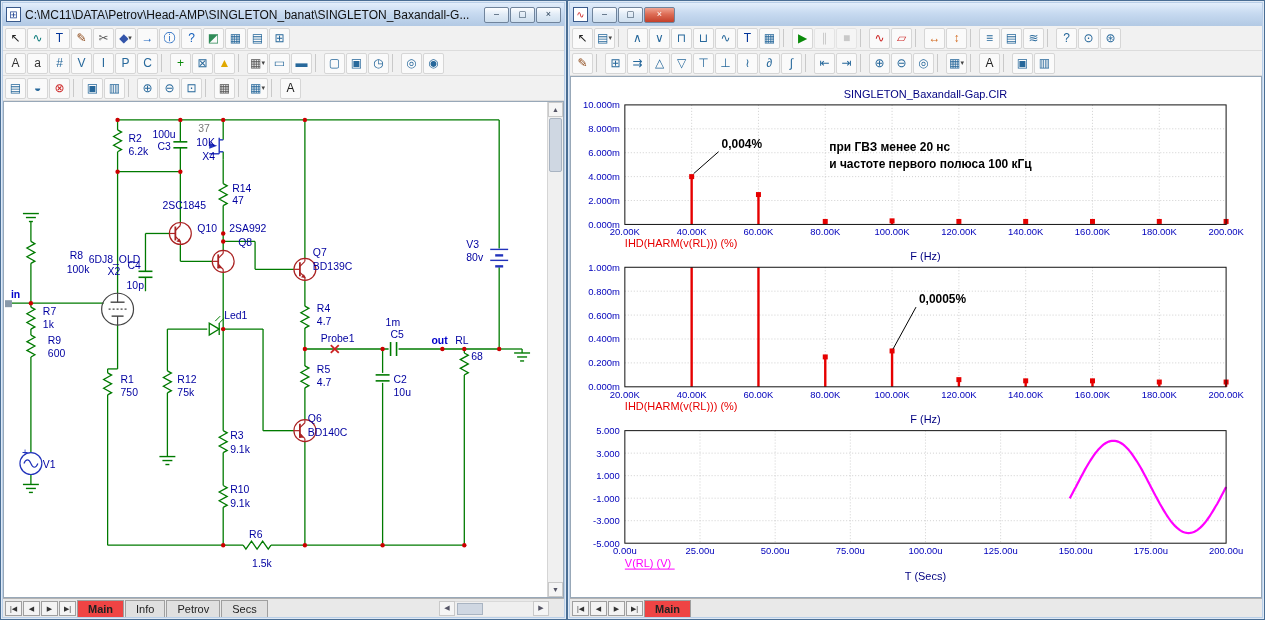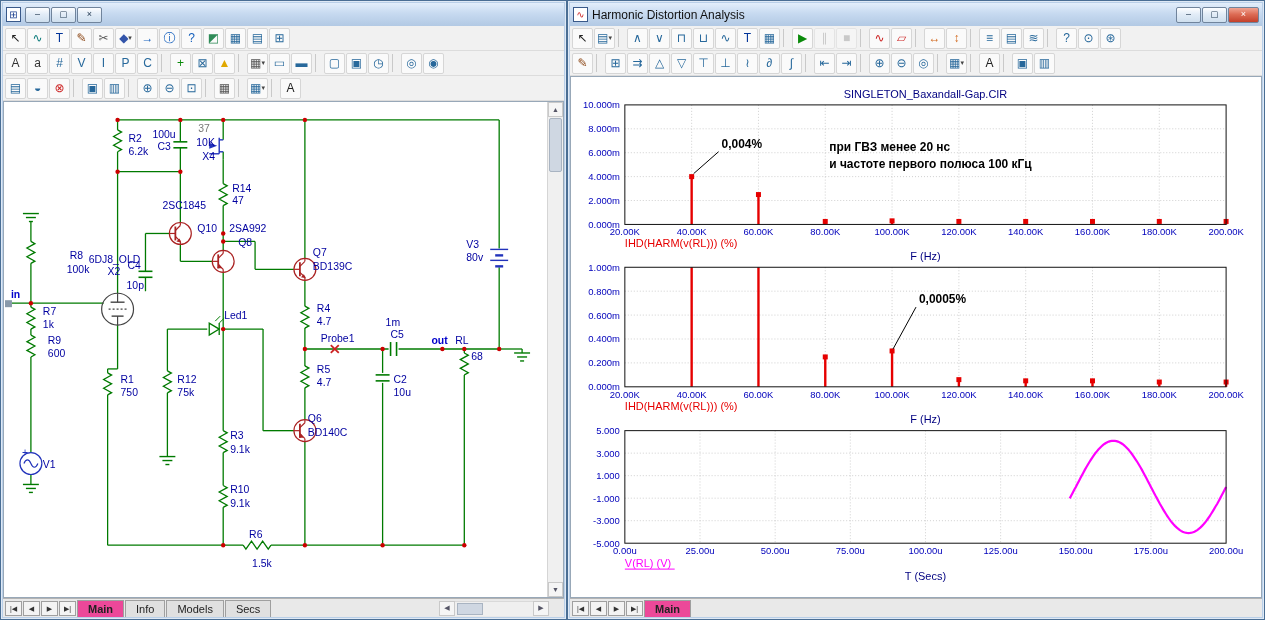--- a/index.html
+++ b/index.html
@@ -34,35 +34,36 @@
     background:#f5f5f5;border:1px solid #c9c9c9;color:#556}
   .vthumb{width:13px;height:54px;background:#cfd7e2;border:1px solid #a9b4c2;border-radius:2px;margin-top:1px}
   .vspacer{flex:1}
   .plots{position:absolute;inset:0;background:#fff}
   .tabrow{height:19px;display:flex;align-items:flex-end;background:#e9e9e9;
     border-top:1px solid #b3b3b3;padding-left:2px;flex:0 0 auto}
   .nav{width:17px;height:15px;border:1px solid #9f9f9f;background:#f3f3f3;font-size:7px;
     display:inline-flex;align-items:center;justify-content:center;color:#333;margin:0 1px 1px 0}
   .tab{height:17px;padding:1px 10px;border:1px solid #9f9f9f;border-bottom:none;background:#e0e0e0;
     font-size:11px;color:#222;display:inline-flex;align-items:center;margin-right:1px}
-  .tab.active{background:#ec4899;font-weight:bold}
+  .tab.active{background:#ef4444;font-weight:bold}
   .hscroll{margin-left:auto;display:flex;align-items:center;height:16px;margin-bottom:1px}
   .hsb{width:16px;height:15px;border:1px solid #c9c9c9;background:#f5f5f5;font-size:7px;color:#556;
     display:inline-flex;align-items:center;justify-content:center}
   .hsb-track{width:78px;height:15px;background:#efefef;border-top:1px solid #d9d9d9;position:relative}
   .hsb-thumb{position:absolute;left:2px;top:1px;width:26px;height:12px;background:#cfd7e2;border:1px solid #a9b4c2}
   .corner{width:15px;height:16px}
   svg{display:block}
 </style>
 </head>
 <body>
 
 <section class="win win-left">
   <header class="titlebar">
     <span class="appicon">⊞</span>
+    <span class="title-text">C:\MC11\DATA\Petrov\Head-AMP\SINGLETON_banat\SINGLETON_Baxandall-G...</span>
     <span class="winbtns">
       <span class="wbtn">–</span>
       <span class="wbtn">▢</span>
       <span class="wbtn">×</span>
     </span>
   </header>
   <div class="toolbar" id="ltb1">
       <span class="tbtn">
         <span style="color: rgb(34, 34, 34);">↖</span>
       </span>
@@ -438,36 +439,35 @@
     </div>
     <div class="vscroll">
       <span class="vbtn">▲</span>
       <span class="vthumb"></span>
       <span class="vspacer"></span>
       <span class="vbtn">▼</span>
     </div>
   </div>
   <footer class="tabrow">
     <span id="lnav"><span class="nav">|◀</span><span class="nav">◀</span><span class="nav">▶</span><span class="nav">▶|</span></span>
-    <span id="ltabs"><span class="tab active">Main</span><span class="tab">Info</span><span class="tab">Models</span><span class="tab">Secs</span></span>
+    <span id="ltabs"><span class="tab active">Main</span><span class="tab">Info</span><span class="tab">Petrov</span><span class="tab">Secs</span></span>
     <span class="hscroll">
       <span class="hsb">◀</span>
       <span class="hsb-track">
         <span class="hsb-thumb"></span>
       </span>
       <span class="hsb">▶</span>
     </span>
     <span class="corner"></span>
   </footer>
 </section>
 
 <section class="win win-right">
   <header class="titlebar">
     <span class="appicon" style="color:#cc2222">∿</span>
-    <span class="title-text">Harmonic Distortion Analysis</span>
     <span class="winbtns">
       <span class="wbtn">–</span>
       <span class="wbtn">▢</span>
       <span class="wbtn close">×</span>
     </span>
   </header>
   <div class="toolbar" id="rtb1">
       <span class="tbtn">
         <span style="color: rgb(34, 34, 34);">↖</span>
       </span>

